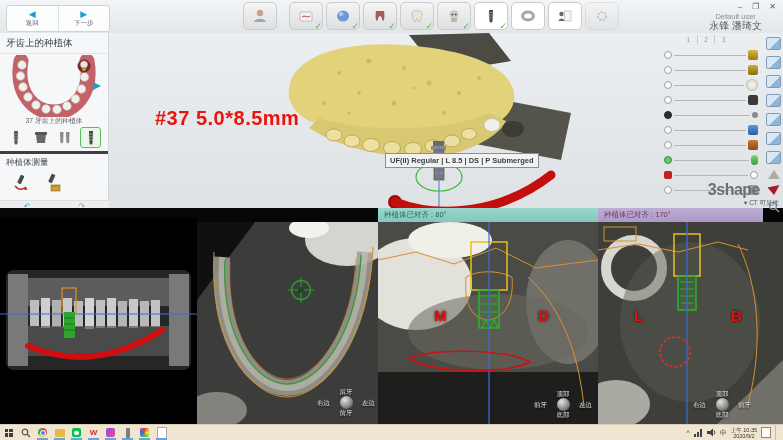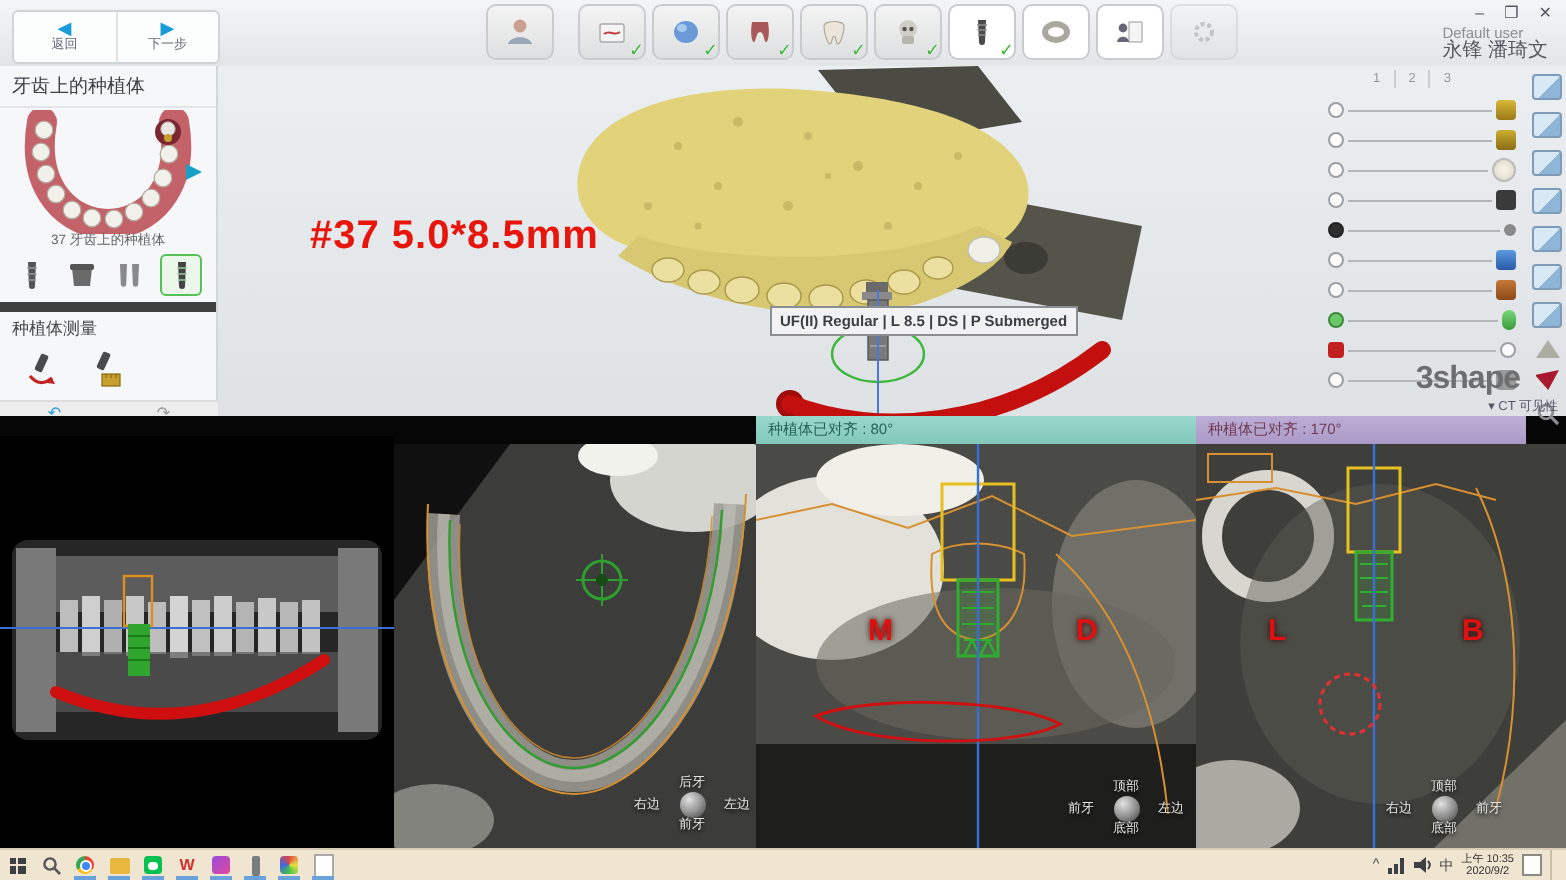--- a/index.html
+++ b/index.html
@@ -16,33 +16,33 @@
   .nav-arrow{font-size:9px;color:#1a9bd7;line-height:9px;}
   .nav-label{font-size:6.5px;color:#667;line-height:8px;}
   .workflow{position:absolute;left:243px;top:2px;display:flex;align-items:center;gap:3px;}
   .step{width:32px;height:26px;border-radius:5px;border:1px solid #c9ccce;position:relative;
         background:linear-gradient(180deg,#f4f4f4,#dedfe0);display:flex;align-items:center;justify-content:center;}
   .step.active{background:#ffffff;}
   .step.disabled{opacity:.5;}
   .step .check{position:absolute;right:0;bottom:-2px;font-size:9px;font-weight:bold;color:#3db53d;text-shadow:0 0 1px #fff;}
   .gap{width:6px;}
   .win-ctrl{position:absolute;right:7px;top:2px;display:flex;gap:10px;font-size:8px;color:#556;}
-  .user{position:absolute;right:9px;top:12px;text-align:left;}
+  .user{position:absolute;right:21px;top:12px;text-align:center;}
   .user .l1{font-size:7.5px;color:#8a8f94;line-height:9px;}
   .user .l2{font-size:10px;color:#555a60;line-height:10px;}
   
   .left-panel{position:absolute;left:0;top:33px;width:109px;height:167px;background:#f6f7f8;
               border-right:1px solid #d4d7d9;box-sizing:border-box;}
   .lp-title{font-size:9.5px;color:#3c4146;padding:4px 6px 3px;border-bottom:1px solid #e3e5e7;}
   .lp-thumb{display:block;margin:1px auto 0;}
   .lp-caption{font-size:6.8px;color:#666;text-align:center;line-height:8px;}
   .lp-icons{display:flex;justify-content:space-around;align-items:center;padding:2px 4px;}
   .lp-ic{width:19px;height:19px;display:flex;align-items:center;justify-content:center;border-radius:3px;}
   .lp-ic.sel{border:1.5px solid #57c057;background:#eaf7ea;}
-  .lp-section{font-size:8.5px;color:#44494e;padding:3px 6px 2px;border-top:5px solid #404040;margin-top:1px;}
+  .lp-section{font-size:8.5px;color:#44494e;padding:3px 6px 2px;border-top:3px solid #404040;margin-top:1px;}
   .lp-tools{display:flex;gap:10px;padding:1px 10px;}
   .lp-tool{width:21px;height:21px;display:flex;align-items:center;justify-content:center;}
   
   .undo-bar{position:absolute;left:0;top:200px;width:197px;height:18px;display:flex;}
   .undo-left{width:109px;background:#ededee;display:flex;border-top:1px solid #dcdcdc;}
   .ur-btn{flex:1;display:flex;flex-direction:column;align-items:center;justify-content:center;}
   .ur-arrow{font-size:8px;line-height:7px;}
   .ur-label{font-size:6px;color:#555;line-height:7px;}
   .undo-right{flex:1;background:#9b9b9b;}
   

